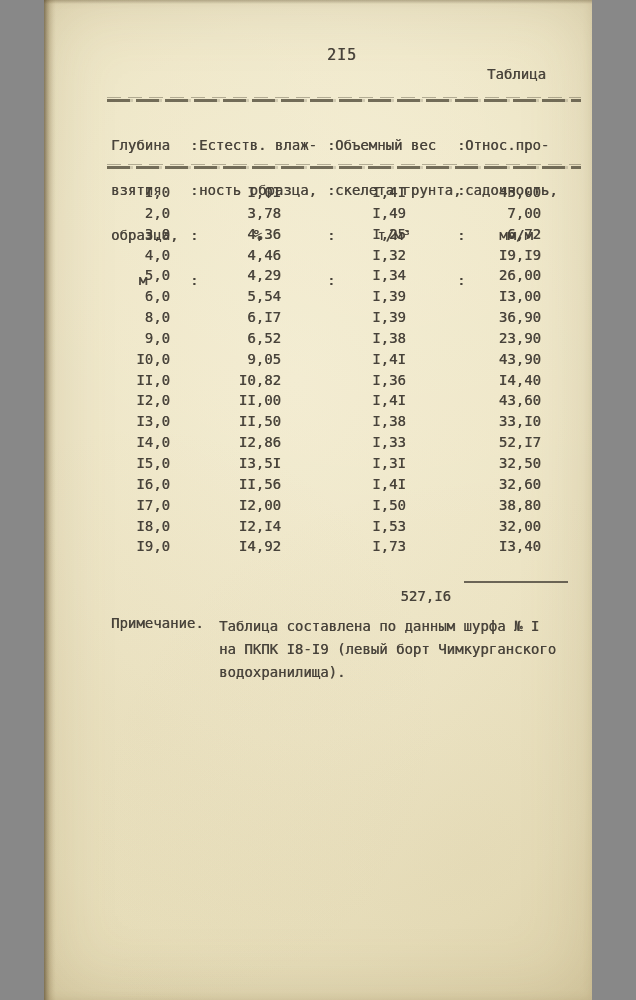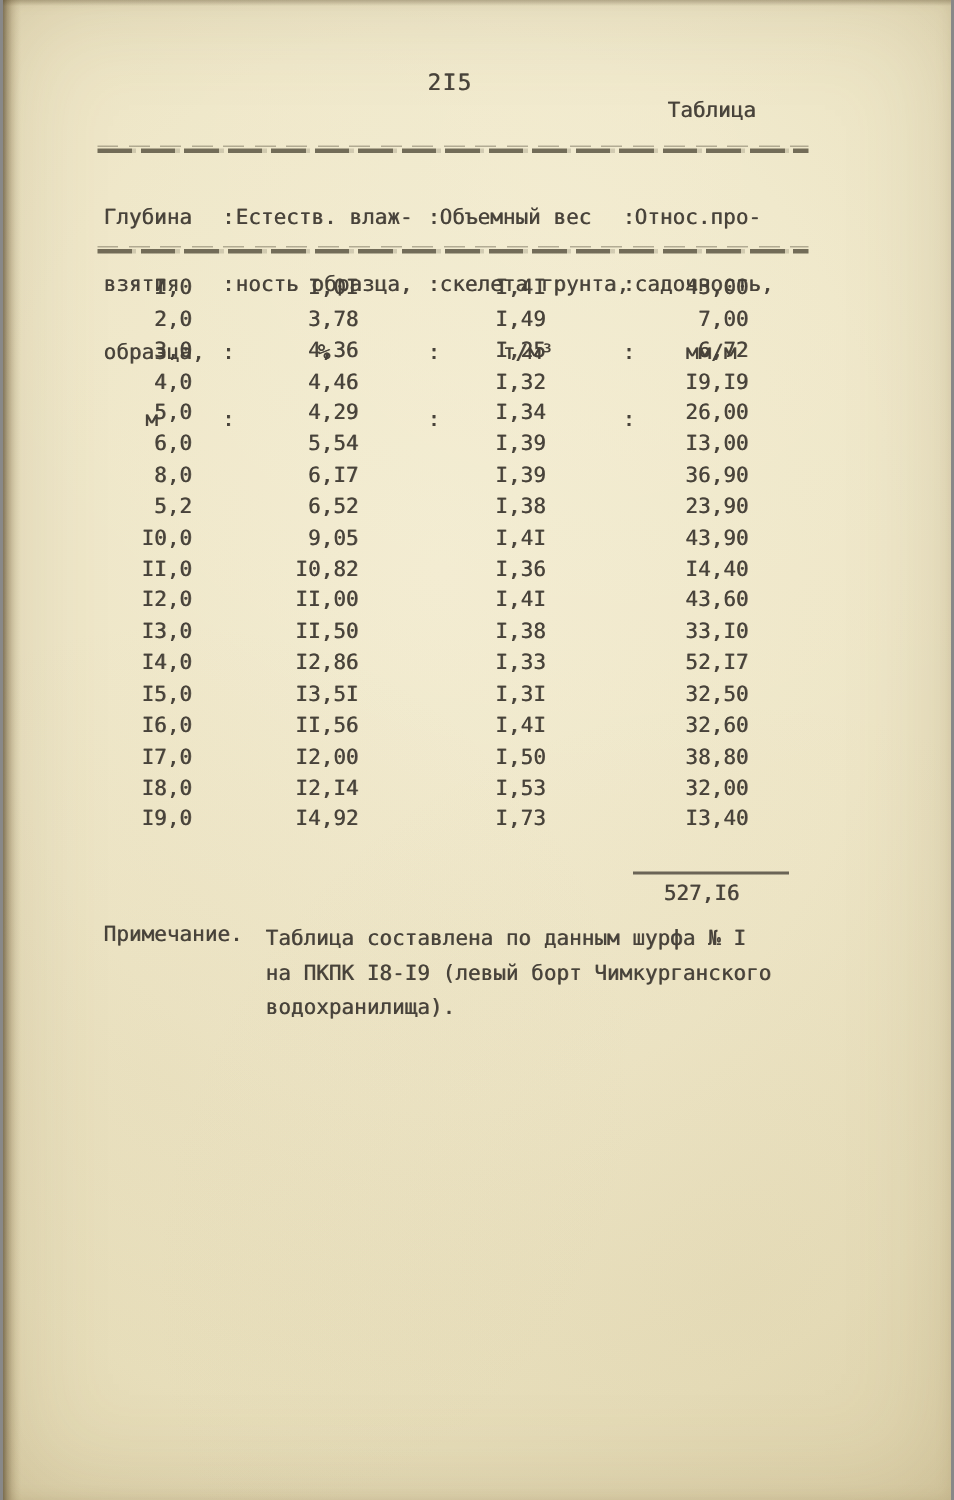--- a/index.html
+++ b/index.html
@@ -1,18 +1,18 @@
 <!DOCTYPE html>
 <html><head>
 <meta charset="utf-8">
 <style>
   html,body{margin:0;padding:0;background:#888;}
   .paper{
     position:relative;
-    width:632px;height:1000px;
+    width:548px;height:1000px;
     margin:0 auto;
     overflow:hidden;
     font-family:"DejaVu Sans Mono","Liberation Mono",monospace;
     color:#47423a;
     background:
       radial-gradient(ellipse 120% 90% at 46% 38%,
         #f2ebd0 0%, #eee6c7 40%, #e8dfbc 65%, #dcd0a8 88%, #cfc299 100%);
     box-shadow:inset 0 0 70px rgba(128,104,60,.22), inset 0 0 10px rgba(128,104,60,.18);
   }
   .texture{
@@ -177,21 +177,21 @@
 
 
   <div class="trow">
     <span class="cell c1 ink">8,0</span>
     <span class="cell c2 ink">6,I7</span>
     <span class="cell c3 ink">I,39</span>
     <span class="cell c4 ink">36,90</span>
   </div>
 
   <div class="trow">
-    <span class="cell c1 ink">5,2</span>
+    <span class="cell c1 ink">9,0</span>
     <span class="cell c2 ink">6,52</span>
     <span class="cell c3 ink">I,38</span>
     <span class="cell c4 ink">23,90</span>
   </div>
 
   <div class="trow">
     <span class="cell c1 ink">I0,0</span>
     <span class="cell c2 ink">9,05</span>
     <span class="cell c3 ink">I,4I</span>
     <span class="cell c4 ink">43,90</span>

